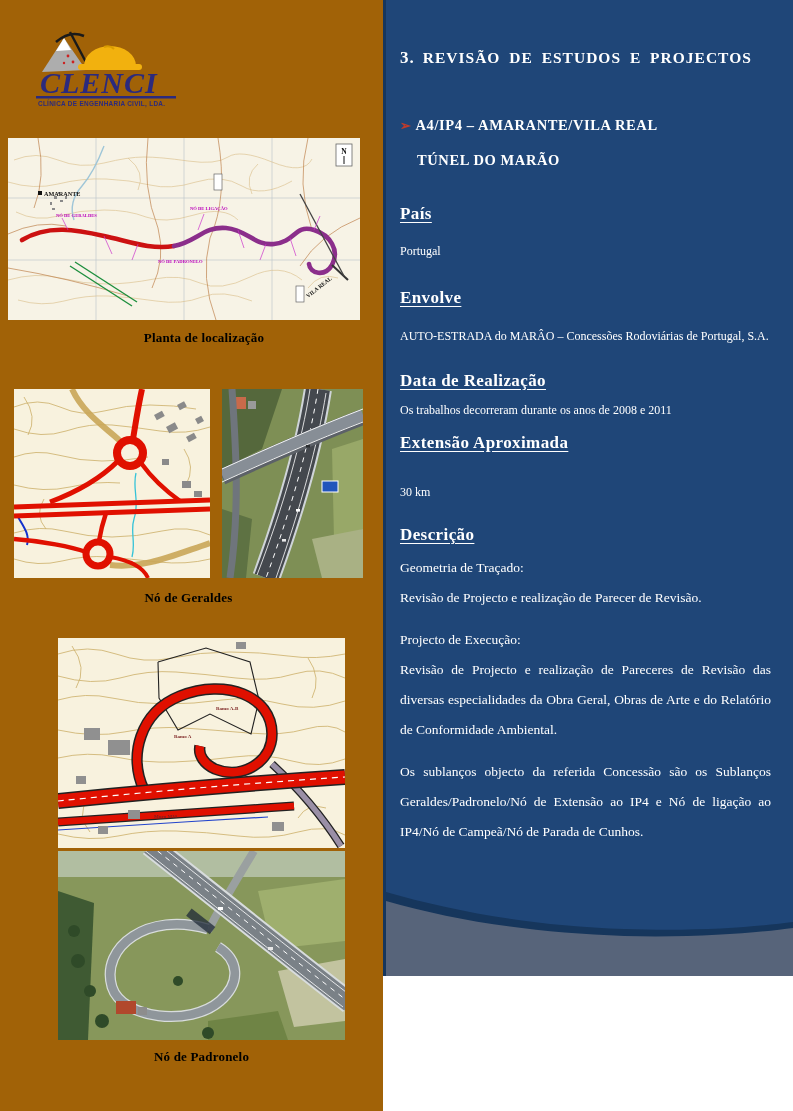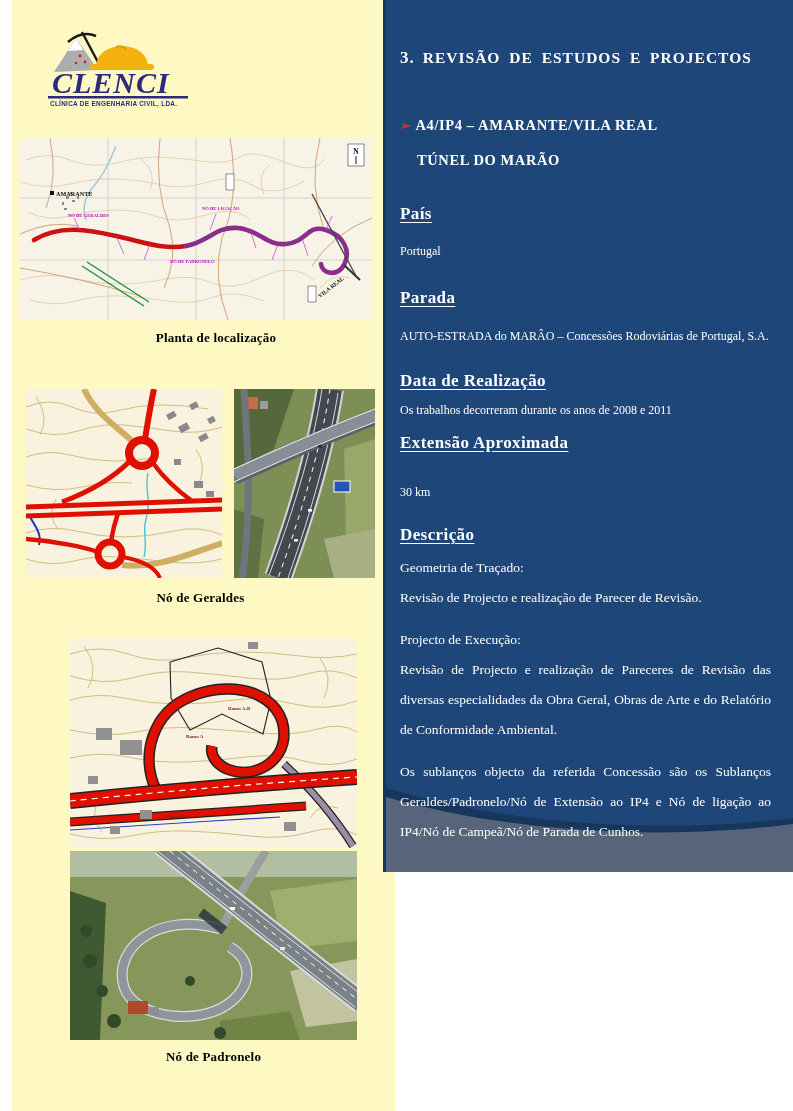--- a/index.html
+++ b/index.html
@@ -1,26 +1,26 @@
 <!DOCTYPE html>
 <html><head>
 <meta charset="utf-8">
 <style>
   html,body{margin:0;padding:0;background:#e8e8e8;}
   .page{position:relative;width:793px;height:1111px;background:#ffffff;overflow:hidden;
         font-family:"Liberation Serif","DejaVu Serif",serif;}
   
-  .left-col{position:absolute;left:12px;top:0;width:383px;height:1111px;background:#fef9c3;}
+  .left-col{position:absolute;left:0;top:0;width:383px;height:1111px;background:#a16207;}
   .logo{position:absolute;left:26px;top:30px;width:156px;height:80px;}
   .fig{position:absolute;}
   .fig svg{display:block;}
   .caption{position:absolute;text-align:center;font-weight:bold;font-size:13px;color:#000;
            letter-spacing:.2px;}
   
-  .panel{position:absolute;left:383px;top:0;width:410px;height:872px;background:#1F4678;
+  .panel{position:absolute;left:383px;top:0;width:410px;height:976px;background:#1F4678;
          border-left:3px solid #16365C;box-sizing:border-box;color:#fff;}
   .panel-inner{position:relative;padding:48px 22px 0 14px;z-index:2;}
   .sec-title{font-size:15.5px;font-weight:bold;letter-spacing:1px;word-spacing:4px;
              margin:0 0 40px 0;}
   .sec-num{font-size:17px;margin-right:8px;}
   .project{margin:0 0 26px 0;font-weight:bold;font-size:14.5px;line-height:35px;
            letter-spacing:.6px;}
   .bullet{color:#C23B2A;font-size:13px;margin-right:4px;}
   .project .line2{padding-left:17px;}
   .fld-label{font-weight:bold;font-size:17px;text-decoration:underline;
@@ -318,21 +318,21 @@
         <div><span class="bullet">➢</span><span>A4/IP4 – AMARANTE/VILA REAL</span></div>
         <div class="line2">TÚNEL DO MARÃO</div>
       </div>
 
       <div>
         <div class="fld-label">País</div>
         <div class="fld-value">Portugal</div>
       </div>
 
       <div>
-        <div class="fld-label">Parada</div>
+        <div class="fld-label">Envolve</div>
         <div class="fld-value justify" style="line-height:37px;margin-bottom:16px;">AUTO-ESTRADA do MARÂO – Concessões Rodoviárias de Portugal, S.A.</div>
       </div>
 
       <div>
         <div class="fld-label mb-sm">Data de Realização</div>
         <div class="fld-value vt">Os trabalhos decorreram durante os anos de 2008 e 2011</div>
       </div>
 
       <div>
         <div class="fld-label" style="margin-bottom:24px;">Extensão Aproximada</div>

